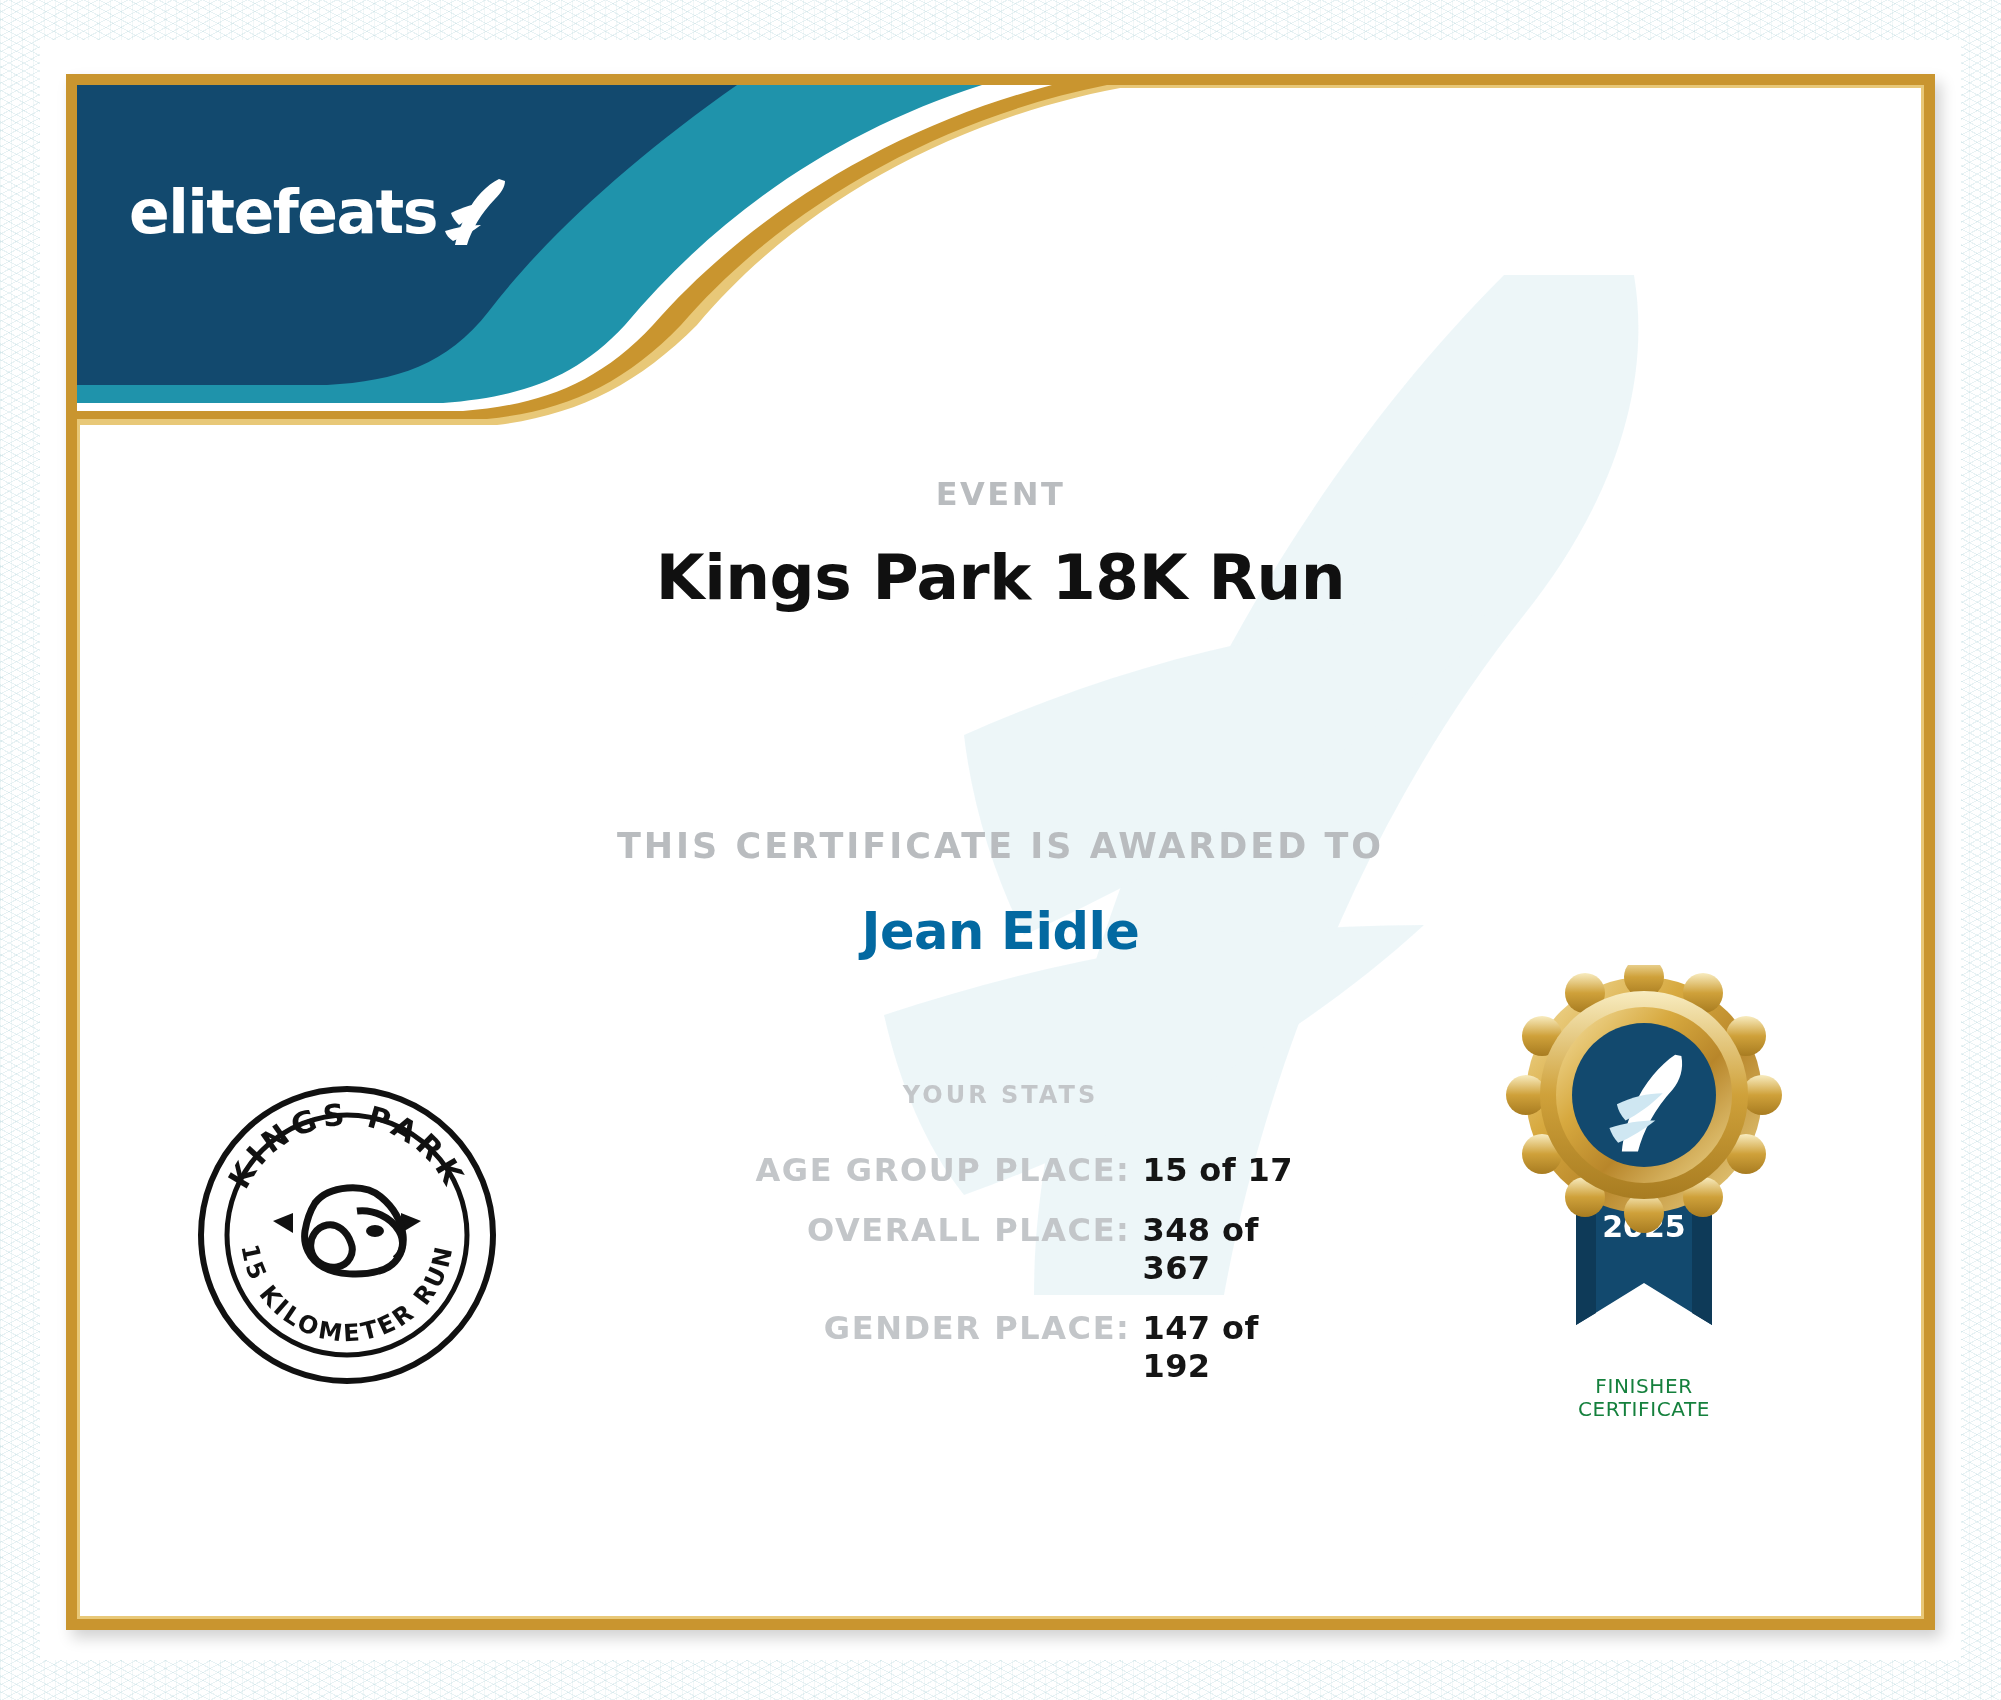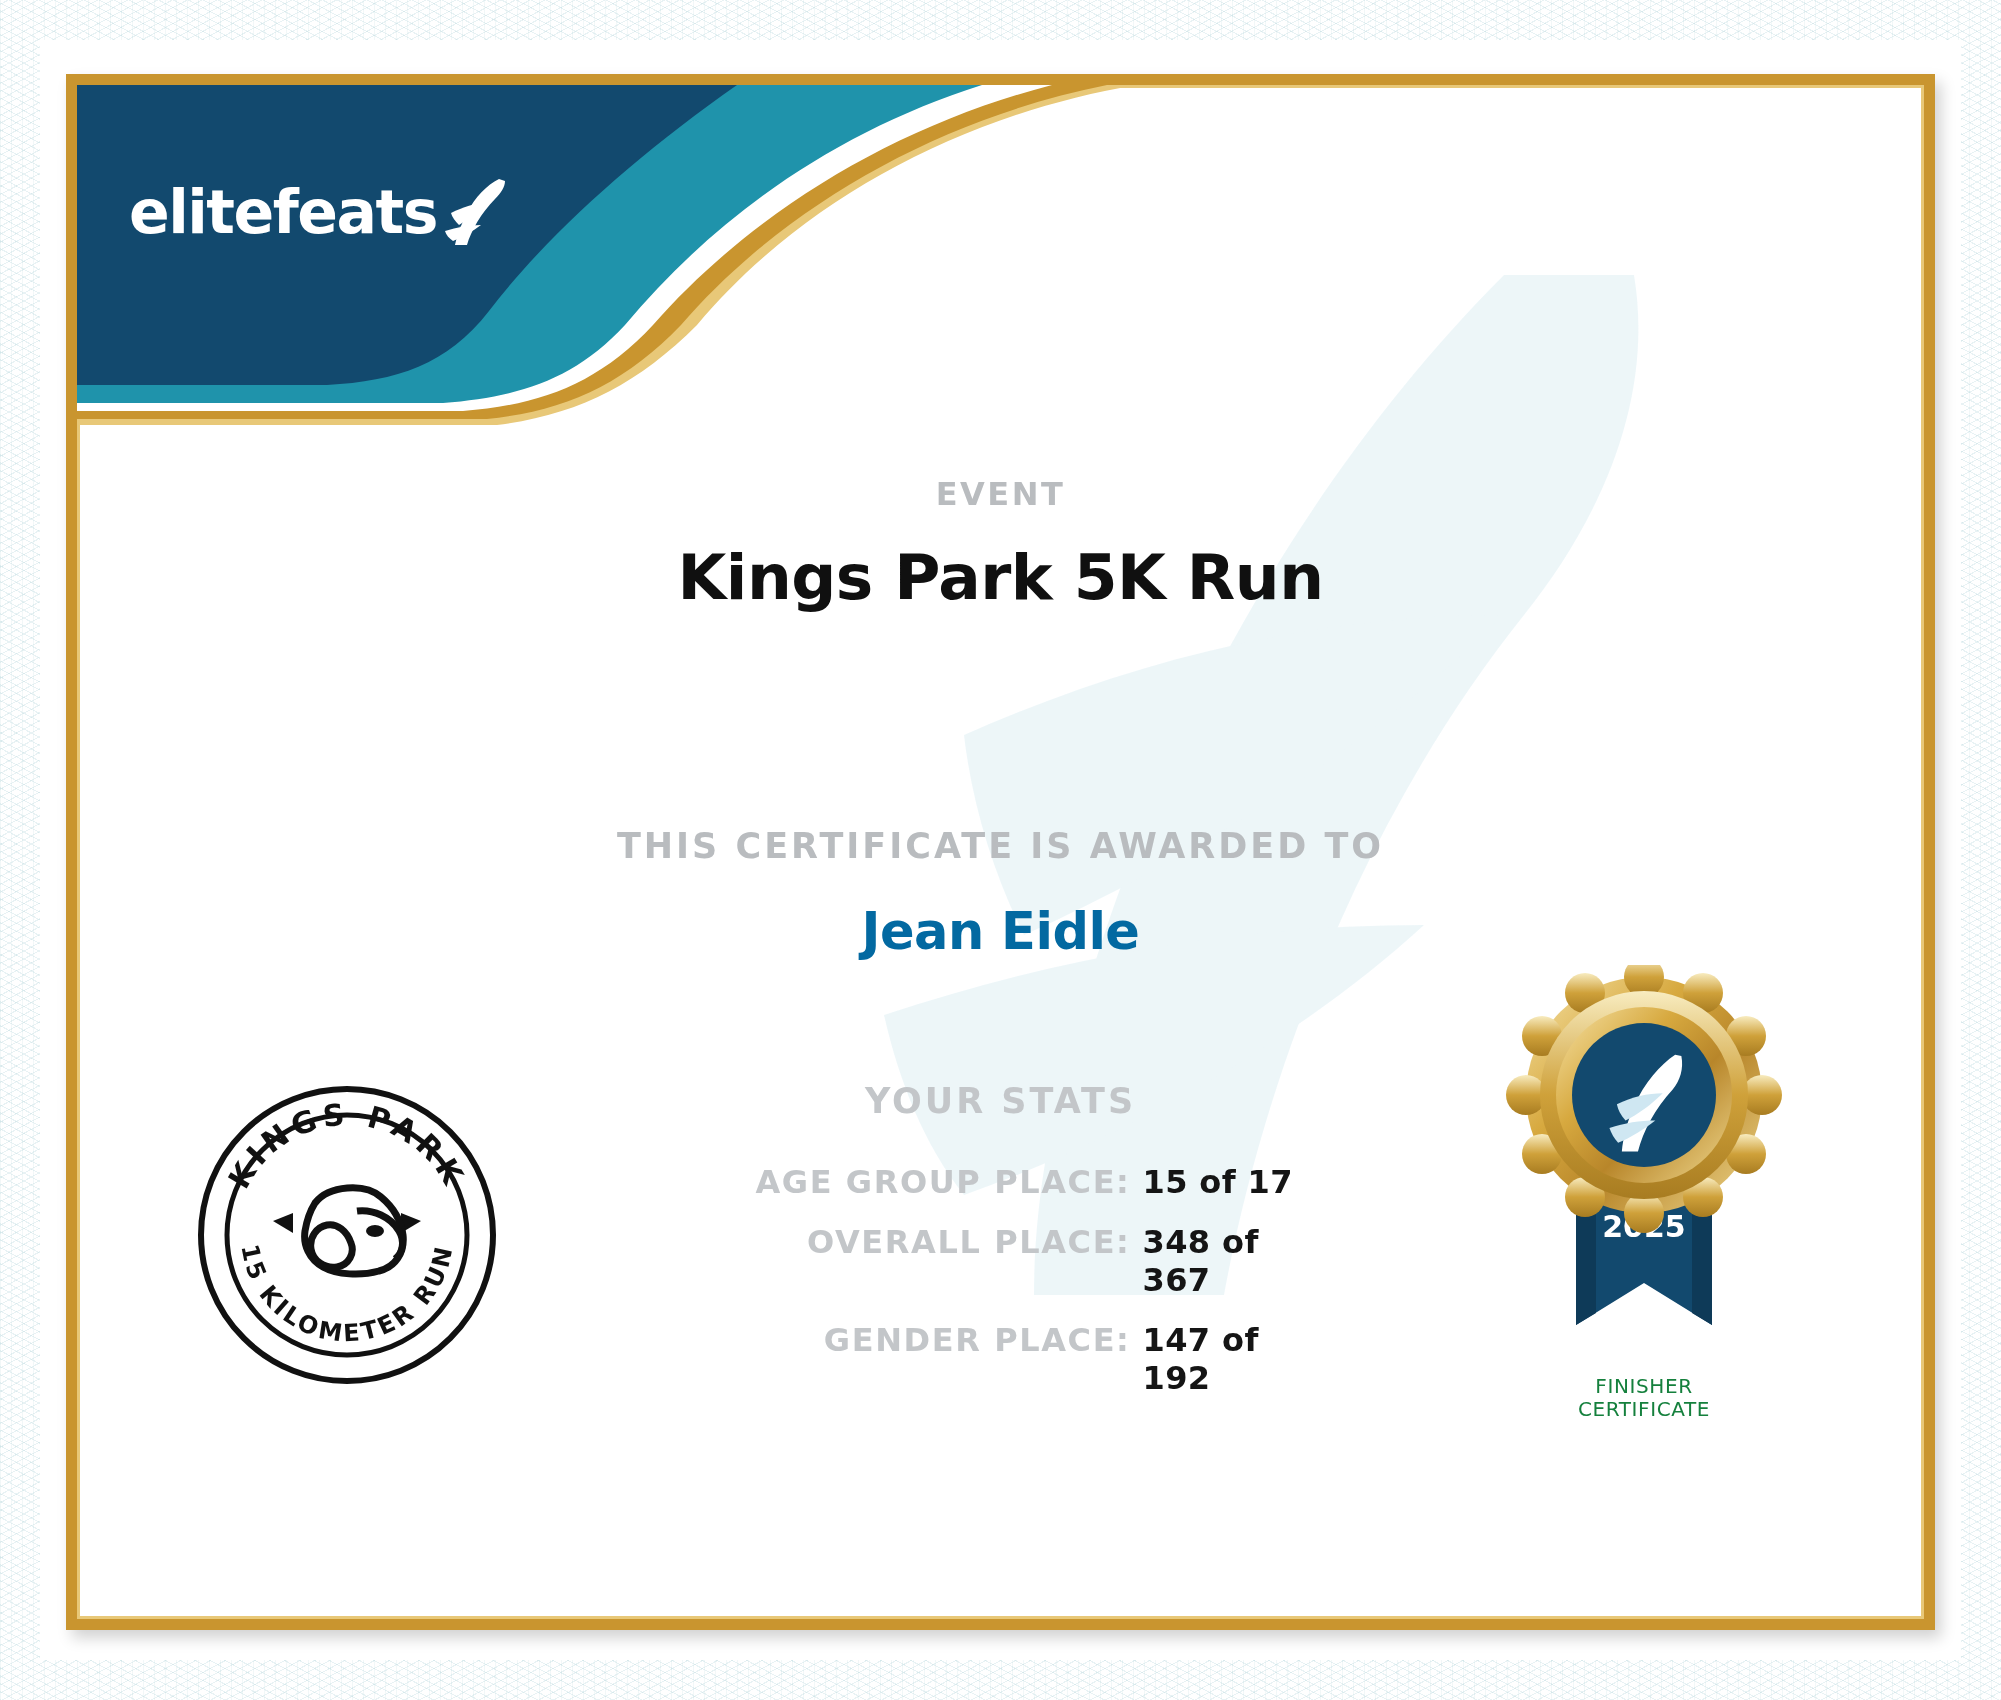--- a/index.html
+++ b/index.html
@@ -135,21 +135,21 @@
   }
   .division {
     color: #1c1c1c;
     font-size: 45px;
     font-weight: 400;
     margin-top: 14px;
   }
   .stats-lbl {
     color: #c3c6c9;
     letter-spacing: 3px;
-    font-size: 35px;
+    font-size: 24px;
     font-weight: 600;
     margin-top: 120px;
   }
 
   .stats {
     margin: 42px auto 0 auto;
     width: 640px;
     text-align: left;
   }
   .stat-row {
@@ -233,21 +233,21 @@
     <svg class="watermark" viewBox="0 0 1000 1250">
       <g fill="#dceef3">
         <path d="M700,60 C520,240 380,480 300,720 C250,870 230,980 230,1080 L420,1080 C460,860 560,600 720,400 C800,300 850,180 830,60 Z"></path>
         <path d="M160,520 C340,440 520,400 700,400 C580,520 400,640 220,720 C190,660 168,590 160,520 Z"></path>
         <path d="M80,800 C260,740 440,710 620,710 C500,820 330,920 160,980 C120,930 95,866 80,800 Z"></path>
       </g>
     </svg>
 
     <div class="content">
       <div class="lbl">EVENT</div>
-      <div class="event-name">Kings Park 5K Run</div>
+      <div class="event-name">Kings Park 18K Run</div>
 
       <div class="awarded-lbl">THIS CERTIFICATE IS AWARDED TO</div>
       <div class="recipient">Jean Eidle</div>
 
       <div class="stats-lbl">YOUR STATS</div>
 
       <div class="stats">
         <div class="stat-row">
           <div class="stat-key">AGE GROUP PLACE:</div>
           <div class="stat-val">15 of 17</div>

